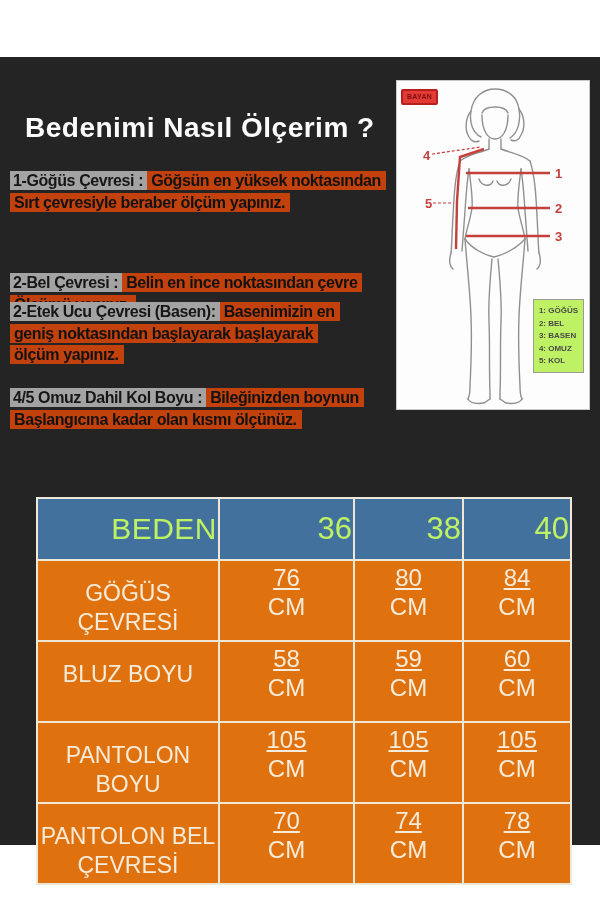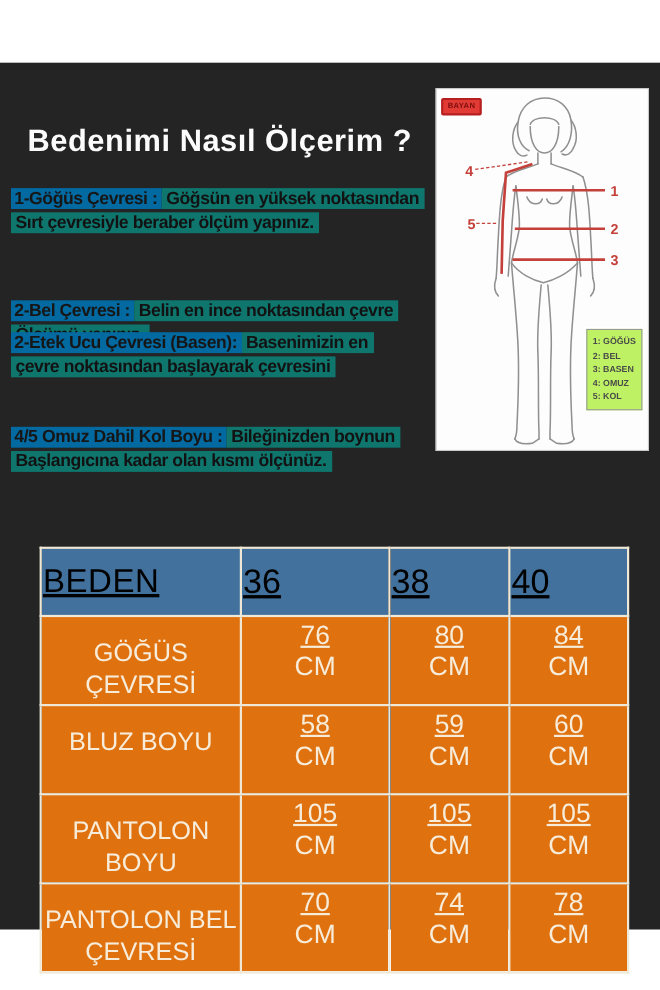--- a/index.html
+++ b/index.html
@@ -7,43 +7,43 @@
     width:600px;height:900px;position:relative;overflow:hidden;
     background:#ffffff;font-family:"Liberation Sans",sans-serif;
   }
   .dark-panel{position:absolute;left:0;top:57px;width:600px;height:788px;background:#242424;}
   .page-title{
     position:absolute;left:25px;top:112px;font-size:28px;font-weight:bold;
     color:#fbfbfb;letter-spacing:0.5px;white-space:nowrap;
   }
   .inst-block{position:absolute;left:10px;}
   .iline{font-size:16px;font-weight:bold;letter-spacing:-0.4px;line-height:21.6px;white-space:nowrap;height:21.6px;}
-  .hl-red{background:#0369a1;color:#161616;padding:1px 4px 1px 3px;}
-  .hl-white{background:#0f766e;color:#121212;padding:1px 5px 1px 4px;}
+  .hl-red{background:#a3a3a3;color:#161616;padding:1px 4px 1px 3px;}
+  .hl-white{background:#c2410c;color:#121212;padding:1px 5px 1px 4px;}
   .fig-panel{
     position:absolute;left:396px;top:80px;width:194px;height:330px;
     background:#fdfdfd;border:1px solid #c9c9c9;box-sizing:border-box;
   }
   .gender-badge{
     position:absolute;left:4px;top:8px;background:#e23b36;border:2px solid #b51f1f;
     border-radius:2px;color:#7d0f0f;font-size:7px;font-weight:bold;
     padding:2px 4px 2px 4px;letter-spacing:0.3px;line-height:8px;
   }
   .fig-svg{position:absolute;left:0;top:0;}
   .size-legend{
     position:absolute;right:5px;top:218px;background:#bef264;border:1px solid #9a9a9a;
     padding:5px 5px 4px 5px;font-size:8px;font-weight:bold;color:#4a4a4a;
     line-height:12.6px;white-space:nowrap;box-shadow:0 0 0 2px #ffffff;
   }
   .size-table{
     position:absolute;left:36px;top:497px;width:534px;
     border-collapse:collapse;table-layout:fixed;
   }
   .size-table td{border:2px solid #efe8d6;overflow:hidden;}
-  .head-row td{height:58px;background:#41719c;color:#000000;text-align:left;vertical-align:middle;text-decoration:underline;}
+  .head-row td{height:58px;background:#41719c;color:#bef264;text-align:right;vertical-align:middle;}
   .th-beden{font-size:30px;letter-spacing:0.5px;}
   .th-size{font-size:31px;}
   .data-row td{height:60px;background:#e0710f;color:#f6ecd9;text-align:center;vertical-align:top;}
   .tl{font-size:23px;line-height:29px;padding-top:18px;white-space:pre-line;}
   .tv .num,.tv .cm{font-size:24px;line-height:29px;}
   .tv .num{padding-top:1px;text-decoration:underline;}
 </style>
 </head>
 <body>
 
@@ -62,21 +62,22 @@
   <div class="iline">
     <span class="hl-red">2-Bel Çevresi :</span><span class="hl-white">Belin en ince noktasından çevre</span>
   </div>
   <div class="iline"><span class="hl-white">Ölçümü yapınız.</span></div>
 </div>
 
 <div class="inst-block" style="top:301px;">
   <div class="iline">
     <span class="hl-red">2-Etek Ucu Çevresi (Basen):</span><span class="hl-white">Basenimizin en</span>
   </div>
-  <div class="iline"><span class="hl-white">çevre noktasından başlayarak çevresini</span></div>
+  <div class="iline"><span class="hl-white">geniş noktasından başlayarak başlayarak</span></div>
+  <div class="iline"><span class="hl-white">ölçüm yapınız.</span></div>
 </div>
 
 <div class="inst-block" style="top:387px;">
   <div class="iline">
     <span class="hl-red">4/5 Omuz Dahil Kol Boyu :</span><span class="hl-white">Bileğinizden boynun</span>
   </div>
   <div class="iline"><span class="hl-white">Başlangıcına kadar olan kısmı ölçünüz.</span></div>
 </div>
 
 <div class="fig-panel">

